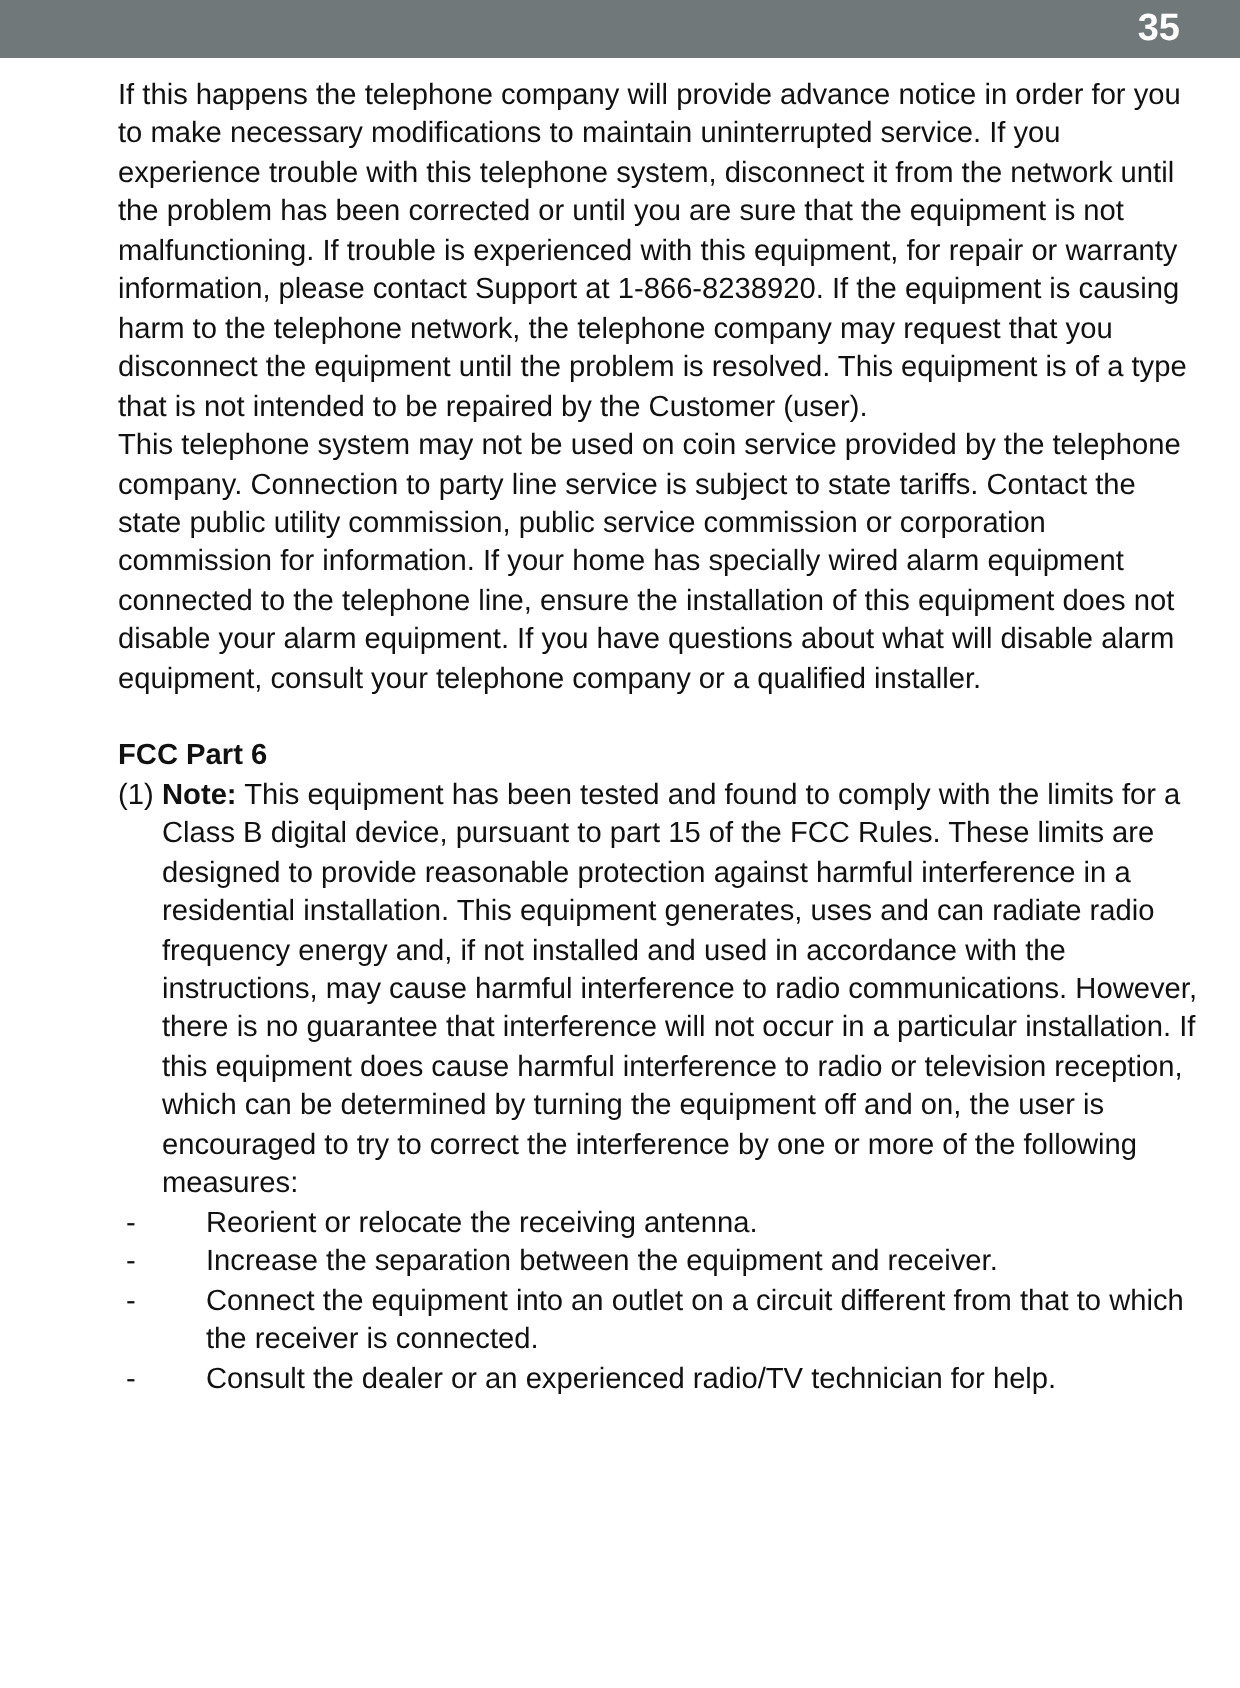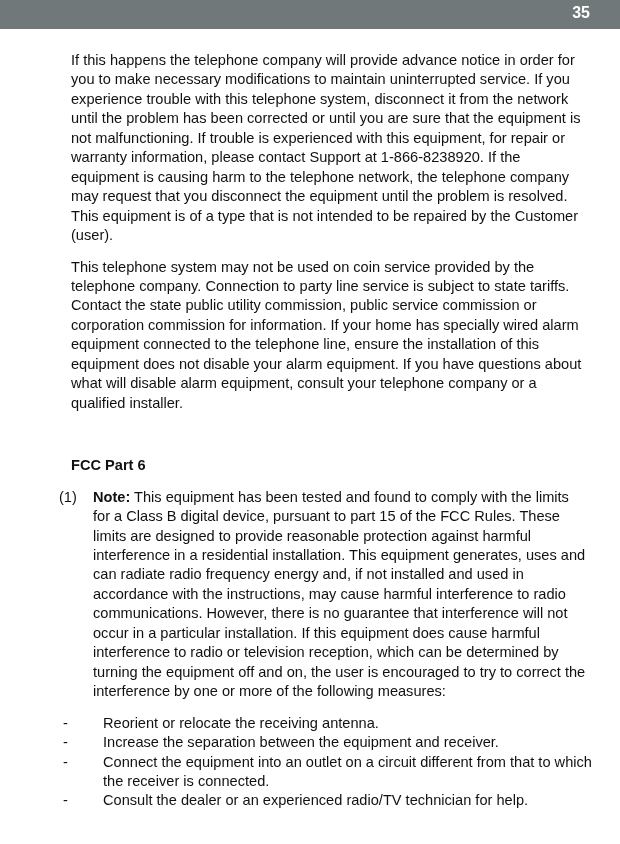--- a/index.html
+++ b/index.html
@@ -8,28 +8,28 @@
       background: #ffffff;
       font-family: "Liberation Sans", sans-serif;
       color: #111111;
     }
     .header-bar {
       position: absolute; left: 0; top: 0; width: 620px; height: 29px;
       background: #707879;
     }
     .page-number {
       position: absolute; right: 30px; top: 4px;
-      color: #ffffff; font-weight: bold; font-size: 16px;
+      color: #ffffff; font-weight: bold; font-size: 19px;
       font-family: "Liberation Sans", sans-serif;
     }
     .content {
       position: absolute; left: 59px; top: 39px; width: 540px;
       font-size: 14.6px; line-height: 19.45px;
     }
-    p { margin: 12px; }
+    p { margin: 0; }
     .spacer { height: 19px; }
     .heading { font-weight: bold; }
     .numbered {
       position: relative; padding-left: 22px;
     }
     .numbered .num { position: absolute; left: 0; top: 0; }
     .bold-label { font-weight: bold; }
     .bullets { list-style: none; margin: 0; padding: 0; }
     .bullets li { position: relative; padding-left: 44px; }
     .bullets li .dash { position: absolute; left: 4px; top: 0; }

